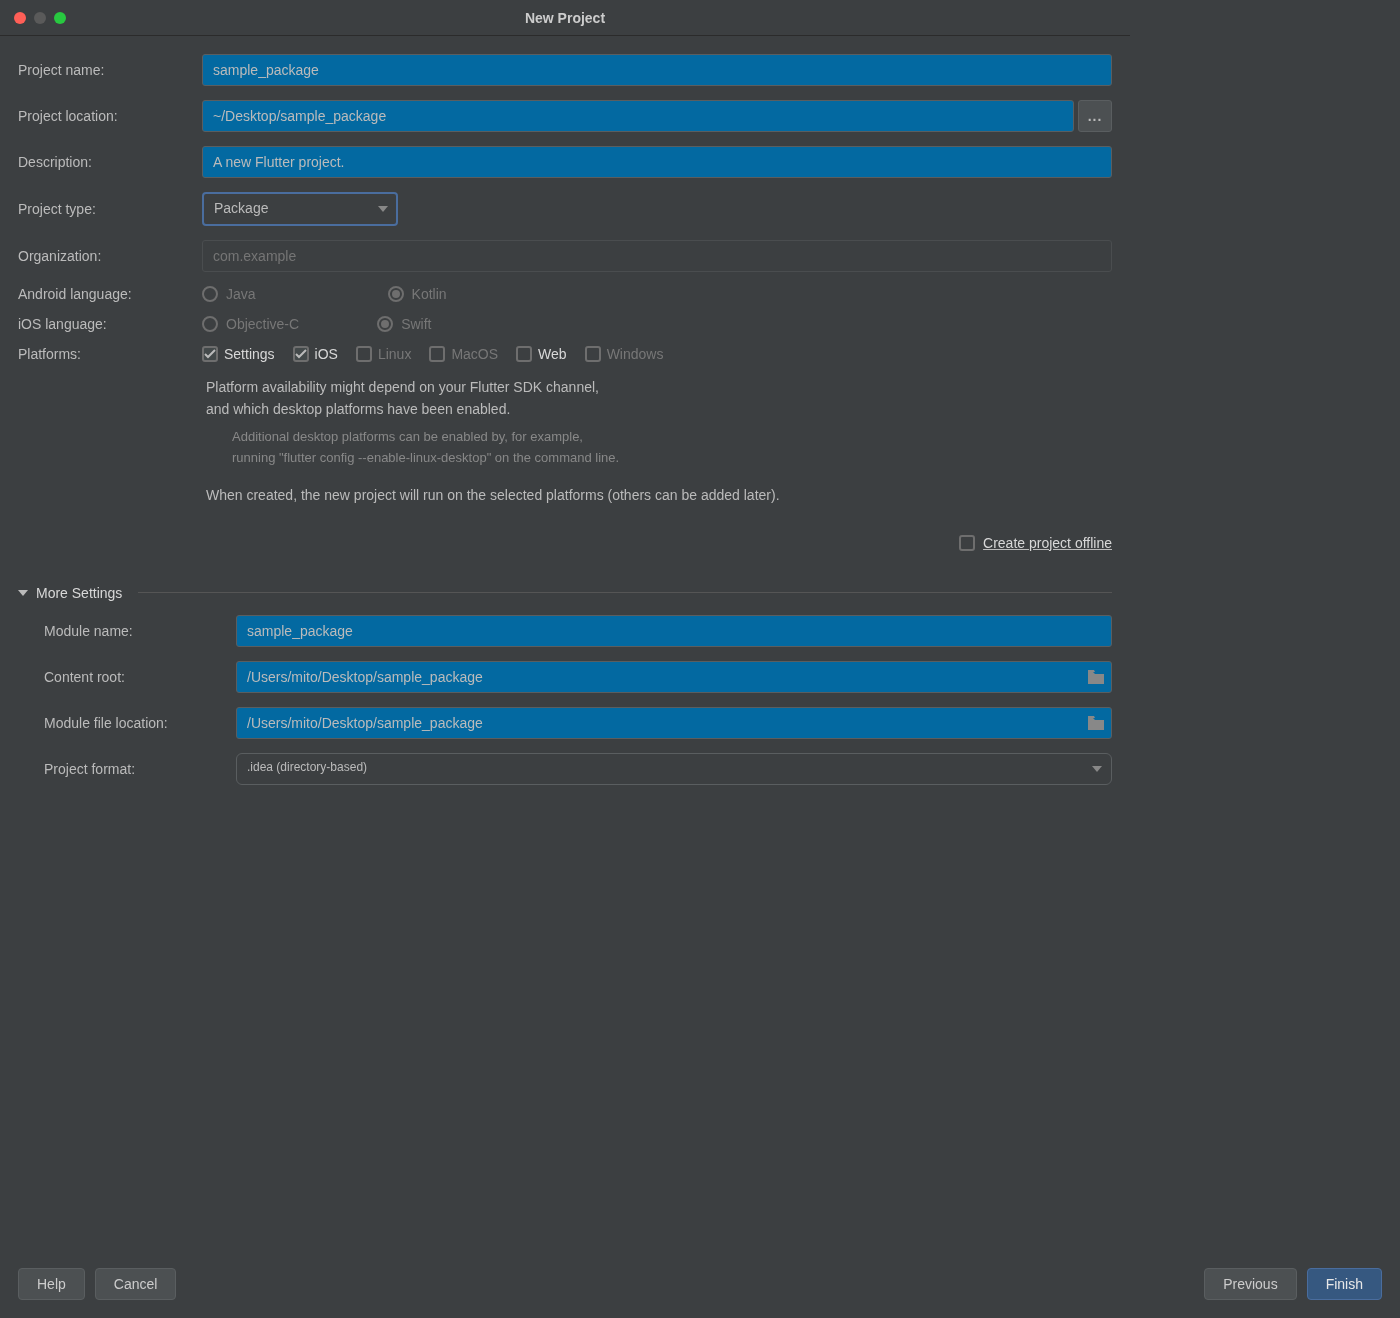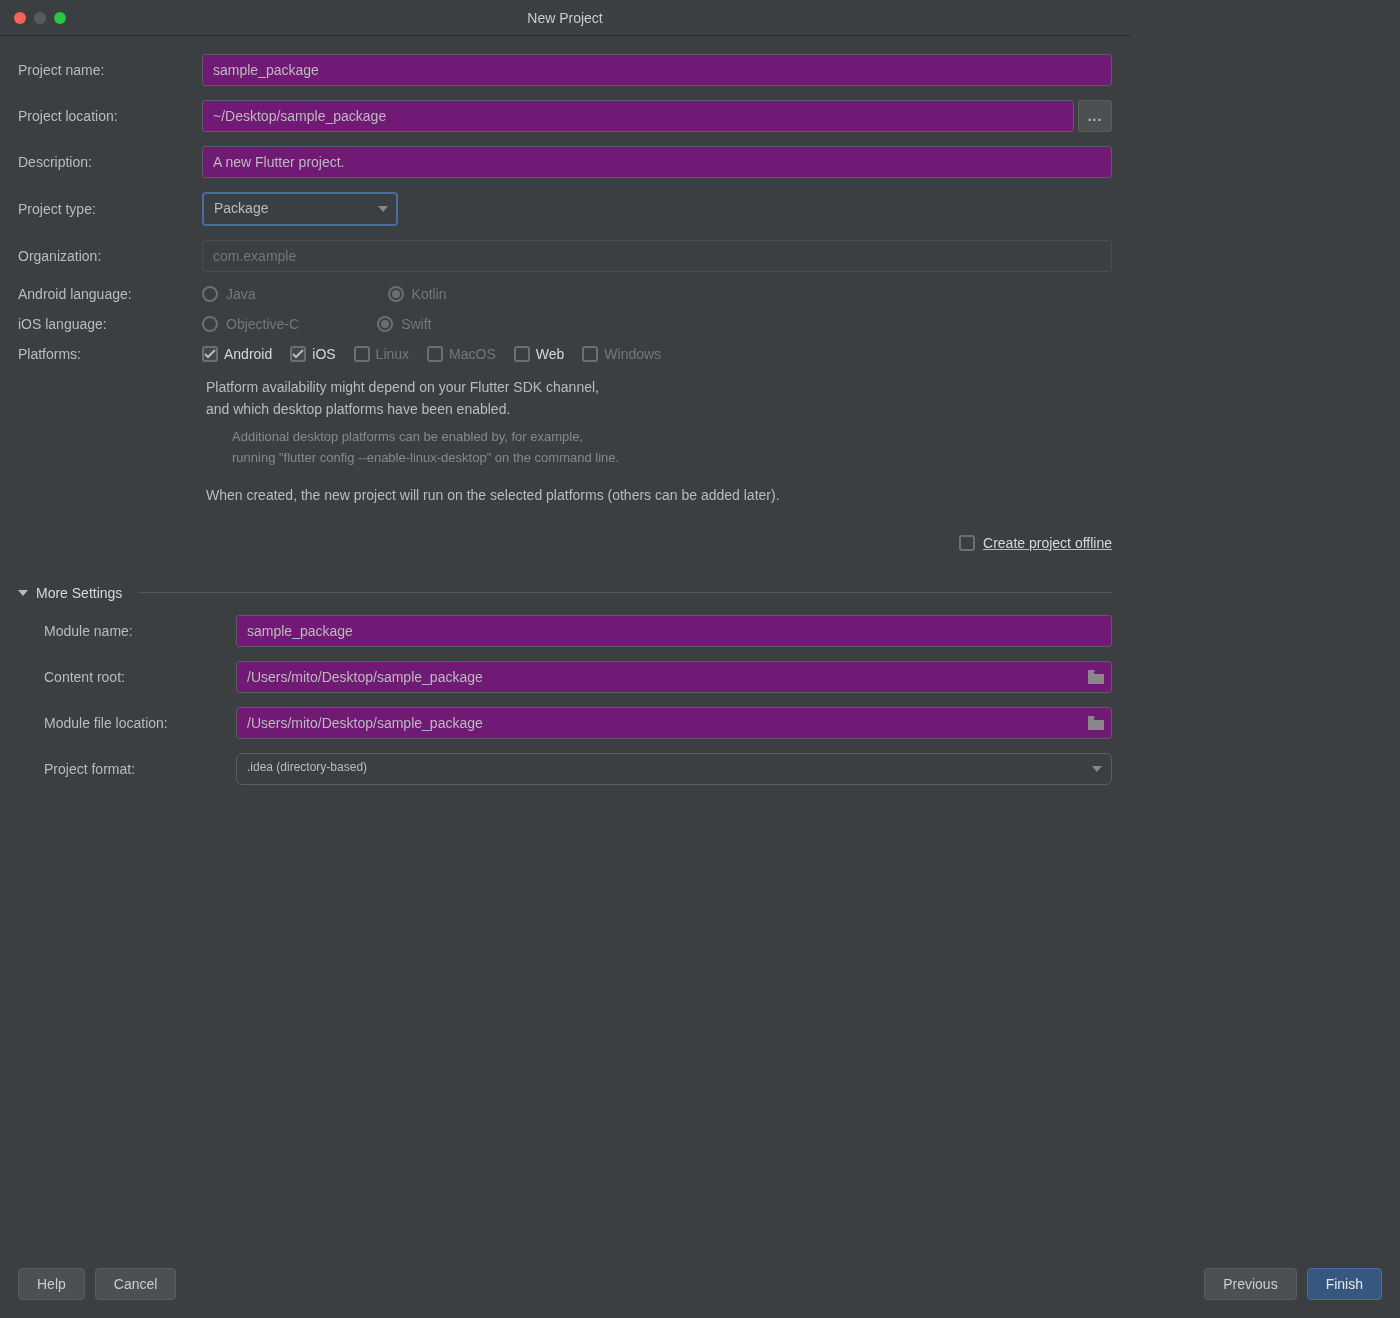--- a/index.html
+++ b/index.html
@@ -34,41 +34,41 @@
       width: 12px;
       height: 12px;
       border-radius: 50%;
     }
     .tl-red { background: #ff5f57; }
     .tl-yellow { background: #5a5a5a; }
     .tl-green { background: #28c840; }
     .title {
       margin: 0 auto;
       color: #cccccc;
-      font-weight: 400;
+      font-weight: 700;
       font-size: 14px;
     }
     .content {
       padding: 18px 18px 0 18px;
     }
     .form-row {
       display: flex;
       align-items: center;
       margin-bottom: 14px;
       gap: 4px;
     }
     .form-label {
       width: 180px;
       flex-shrink: 0;
       color: #bbbbbb;
       font-size: 14px;
     }
     .text-input {
       flex: 1;
-      background: #701a75;
+      background: #0369a1;
       border: 1px solid #5a5e60;
       color: #bbbbbb;
       padding: 6px 10px;
       font-size: 14px;
       border-radius: 3px;
       height: 32px;
     }
     .text-input.disabled {
       background: #3c3f41;
       color: #777;
@@ -353,21 +353,21 @@
 
   <div class="form-row">
     <div class="form-label">Platforms:</div>
     <div class="checkbox-group" id="platforms-group">
         <div class="checkbox-item">
           <div class="checkbox checked">
             <svg width="12" height="10" viewBox="0 0 12 10">
               <path d="M1 5 L4 8 L11 1" stroke="#bbb" stroke-width="2" fill="none"></path>
             </svg>
           </div>
-          <span class="cb-label-bright">Android</span>
+          <span class="cb-label-bright">Settings</span>
         </div>
         <div class="checkbox-item">
           <div class="checkbox checked">
             <svg width="12" height="10" viewBox="0 0 12 10">
               <path d="M1 5 L4 8 L11 1" stroke="#bbb" stroke-width="2" fill="none"></path>
             </svg>
           </div>
           <span class="cb-label-bright">iOS</span>
         </div>
         <div class="checkbox-item">

